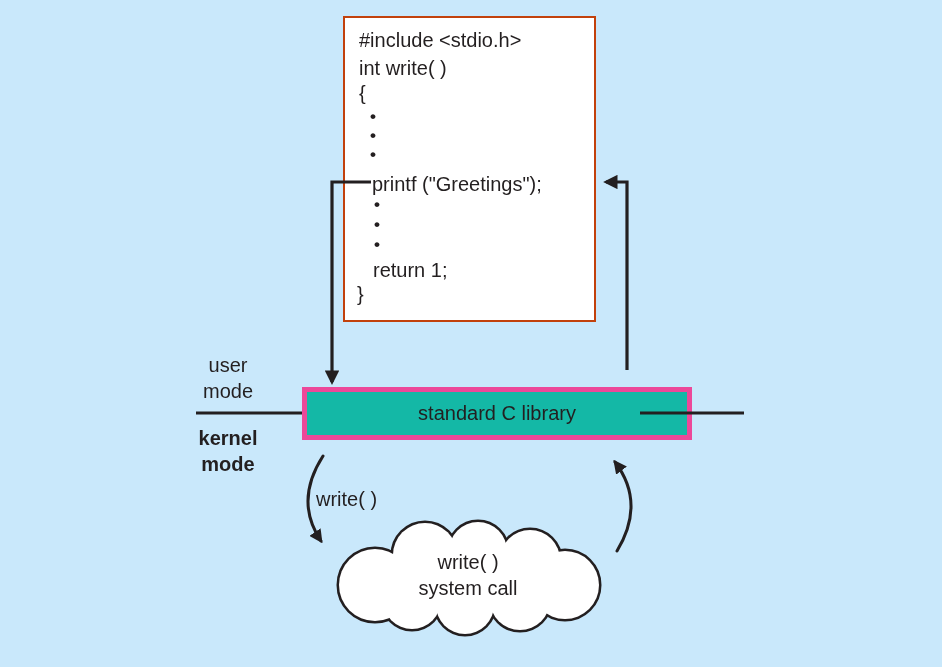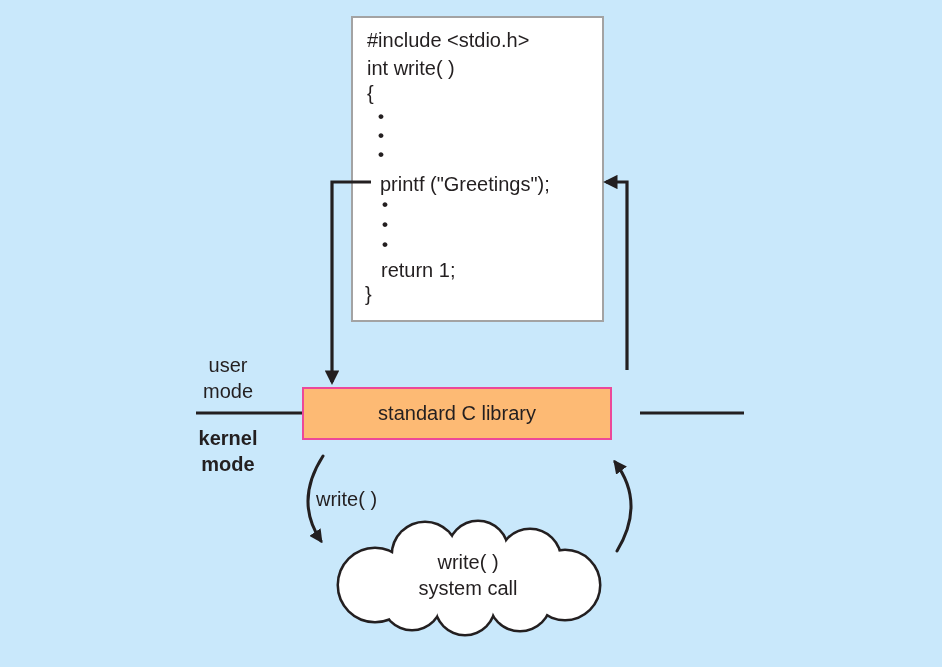--- a/index.html
+++ b/index.html
@@ -16,24 +16,23 @@
     background: #c9e8fb;
     overflow: hidden;
   }
   .abs { position: absolute; }
 
   
   .code-box {
     left: 343px; top: 16px;
     width: 253px; height: 306px;
     background: #ffffff;
-    border: 2px solid #a3a3a3;
+    border: 2px solid #c2410c;
     box-sizing: border-box;
     z-index: 2;
-    margin-left: 8px;
   }
   .code-box .cline {
     position: absolute;
     font-size: 20px;
     line-height: 24px;
     white-space: pre;
     color: #231f20;
   }
   .dots {
     position: absolute;
@@ -41,23 +40,23 @@
     font-size: 17px;
     font-weight: bold;
     line-height: 19px;
     color: #231f20;
   }
   .dots.lower { line-height: 20px; }
 
   
   .lib-box {
     left: 302px; top: 387px;
-    width: 310px; height: 53px;
-    background: #fdba74;
-    border: 2px solid #ec4899;
+    width: 390px; height: 53px;
+    background: #14b8a6;
+    border: 5px solid #ec4899;
     box-sizing: border-box;
     display: flex;
     align-items: center;
     justify-content: center;
     font-size: 20px;
     z-index: 2;
   }
 
   
   .mode-label {

